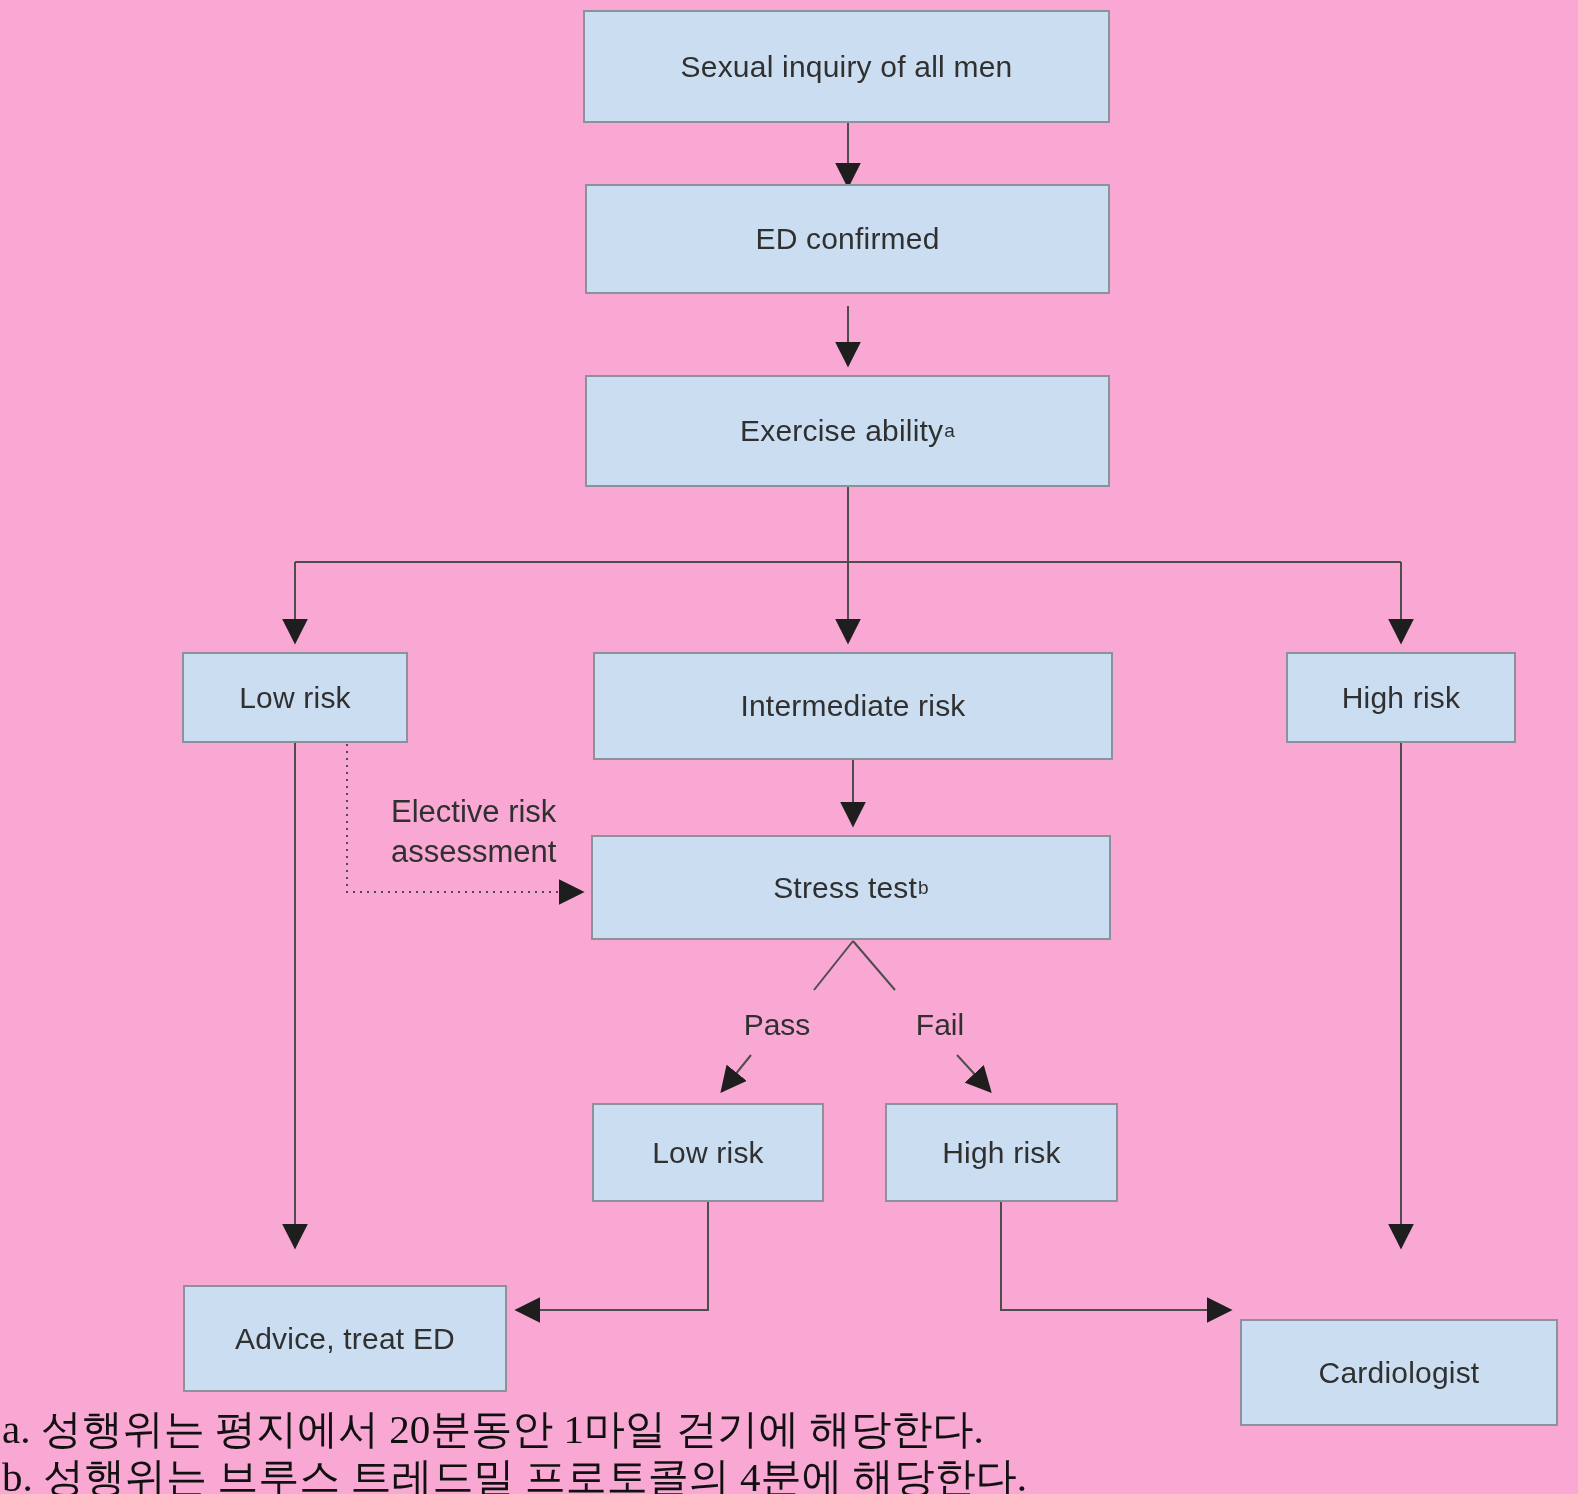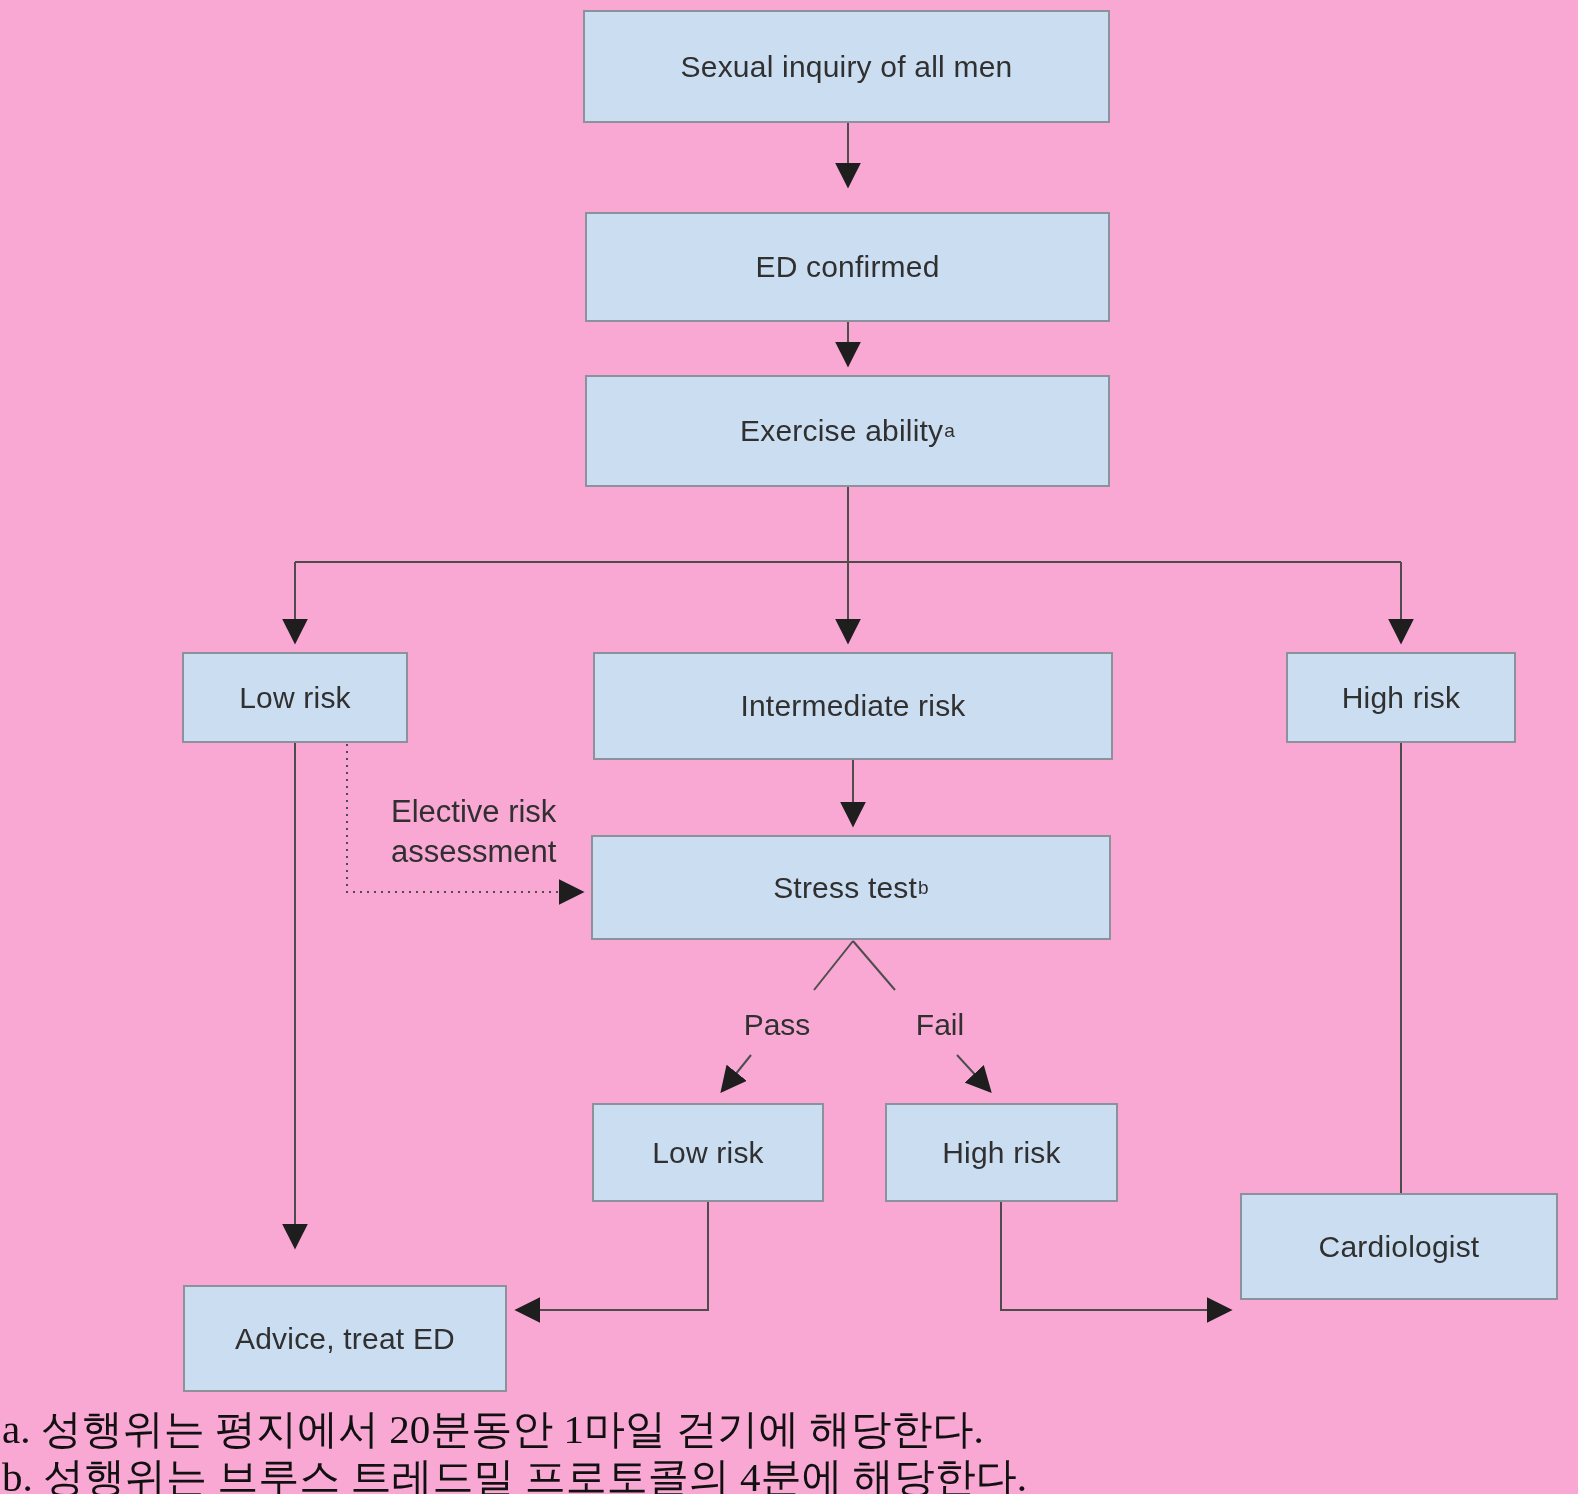--- a/index.html
+++ b/index.html
@@ -119,21 +119,21 @@
     </g>
     <g>
       <polyline class="wire" points="1001,1202 1001,1310 1230,1310" marker-end="url(#ahm)"></polyline>
     </g>
   </svg>
 
   <div class="node" style="left:583px; top:10px; width:527px; height:113px;">
     <span>Sexual inquiry of all men</span>
   </div>
 
-  <div class="node" style="left:585px; top:212px; width:525px; height:110px;">
+  <div class="node" style="left:585px; top:184px; width:525px; height:110px;">
     <span>ED confirmed</span>
   </div>
 
   <div class="node" style="left:585px; top:375px; width:525px; height:112px;">
     <span>Exercise ability</span>
       <sup>a</sup>
   </div>
 
   <div class="node" style="left:182px; top:652px; width:226px; height:91px;">
     <span>Low risk</span>
@@ -157,21 +157,21 @@
   </div>
 
   <div class="node" style="left:885px; top:1103px; width:233px; height:99px;">
     <span>High risk</span>
   </div>
 
   <div class="node" style="left:183px; top:1257px; width:324px; height:107px;margin-top:28px;">
     <span>Advice, treat ED</span>
   </div>
 
-  <div class="node" style="left:1240px; top:1193px; width:318px; height:107px;">
+  <div class="node" style="left:1240px; top:1319px; width:318px; height:107px;">
     <span>Cardiologist</span>
   </div>
 
   <div class="edge-label" style="left:777px; top:1025px;">Pass</div>
 
   <div class="edge-label" style="left:940px; top:1025px;">Fail</div>
 
   <div class="elective-label">
     <span>Elective risk</span>
     <span>assessment</span>

